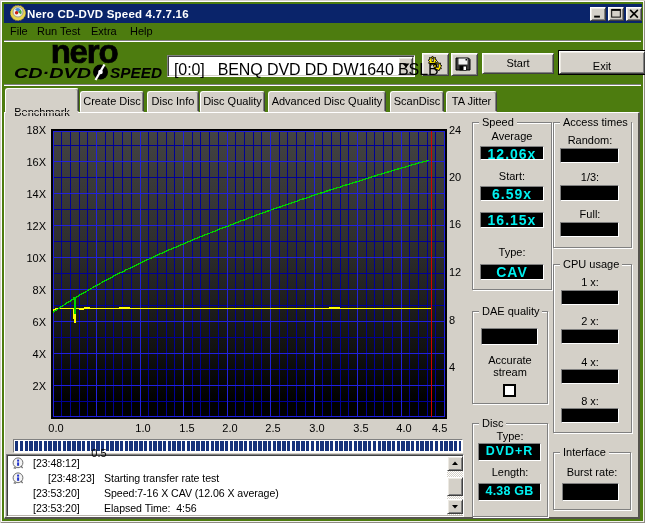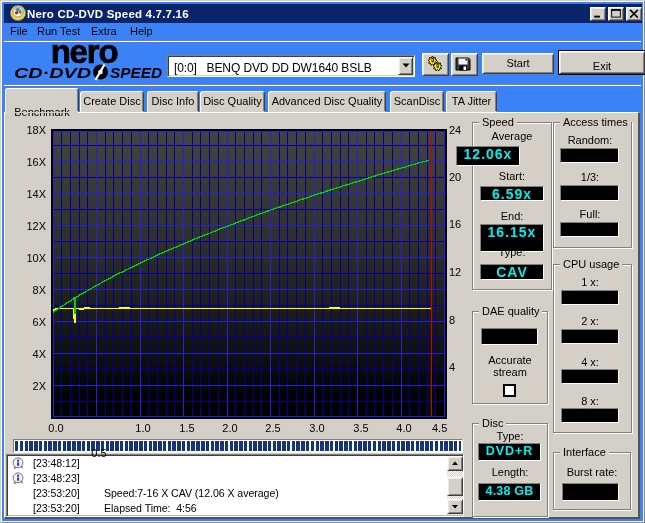--- a/index.html
+++ b/index.html
@@ -1,16 +1,16 @@
 <!DOCTYPE html>
 <html><head><meta charset="utf-8"><style>
 *{margin:0;padding:0;box-sizing:border-box}
 html,body{width:645px;height:523px;overflow:hidden}
 body{font-family:"Liberation Sans",sans-serif;background:#d4d0c8;position:relative;font-size:11px;color:#000}
-#win{position:absolute;left:0;top:0;width:645px;height:523px;background:#3b82f6;
+#win{position:absolute;left:0;top:0;width:645px;height:523px;background:#4d7c0f;
  box-shadow:inset 1px 1px 0 #d4d0c8, inset -1px -1px 0 #8e8a82, inset 2px 2px 0 #fff, inset -2px -2px 0 #f2f1ee}
 #title{position:absolute;left:4px;top:4px;width:638px;height:18.5px;background:#0a246a;color:#fff;font-weight:bold;font-size:12.5px}
 #title .tx{position:absolute;left:23px;top:3.5px;letter-spacing:0.2px;font-size:11.5px}
 .wbtn{position:absolute;top:3px;width:16px;height:13.5px;background:#d4d0c8;border:1px solid;border-color:#fff #404040 #404040 #fff;box-shadow:inset 1px 1px 0 #ece9e2,inset -1px -1px 0 #808080}
 #menu{position:absolute;left:4px;top:23px;width:637px;height:17px}
 .mi{position:absolute;top:2px}
 .etch{position:absolute;height:2px;border-top:1px solid #808080;border-bottom:1px solid #fff}
 .tab{position:absolute;background:#d4d0c8;text-align:center;padding-top:3px;border:1px solid;border-color:#fff #404040 #d4d0c8 #fff;border-radius:3px 3px 0 0;box-shadow:inset -1px 0 0 #808080;z-index:3}
 .atab{padding-top:17px;box-shadow:inset -1px 0 0 #808080;}
 #pane{position:absolute;left:4px;top:112px;width:636px;height:407px;background:#d4d0c8;border-top:1px solid #fff;border-left:1px solid #fff;border-right:2.5px solid #55534e;border-bottom:2.5px solid #55534e;z-index:1}
@@ -61,21 +61,21 @@
  <svg width="150" height="17" viewBox="0 0 150 17">
   <text x="0" y="14" font-family="Liberation Sans" font-size="15" font-weight="bold" font-style="italic" textLength="77" lengthAdjust="spacingAndGlyphs">CD·DVD</text>
   <ellipse cx="86.5" cy="8" rx="7.5" ry="7.5" fill="#000"></ellipse>
   <path d="M90.5 0.5 L81.5 16" stroke="#fff" stroke-width="2.2"></path>
   <ellipse cx="86.5" cy="8" rx="2.3" ry="2.2" fill="#fff"></ellipse>
   <text x="96" y="14" font-family="Liberation Sans" font-size="15" font-weight="bold" font-style="italic" textLength="52" lengthAdjust="spacingAndGlyphs">SPEED</text>
  </svg>
 </div>
 
 <div id="combo"></div>
-<div class="ll" style="left:174px;top:60.5px;z-index:3;font-size:12px;letter-spacing:-0.1px">[0:0]&nbsp;&nbsp;&nbsp;BENQ DVD DD DW1640 BSLB</div>
+<div class="ll" style="left:174px;top:60.5px;z-index:3;font-size:16px;letter-spacing:-0.1px">[0:0]&nbsp;&nbsp;&nbsp;BENQ DVD DD DW1640 BSLB</div>
 <div class="btn" style="left:398px;top:57px;width:15px;height:18px"><svg width="12" height="14" viewBox="0 0 12 14">
         <path d="M2.5 5.5 L9.5 5.5 L6 9.5 Z" fill="#000"></path>
       </svg></div>
 <div class="btn" style="left:422px;top:53px;width:27px;height:23px"></div>
 <div class="btn" style="left:451px;top:53px;width:27px;height:23px"></div>
 <svg style="position:absolute;left:427px;top:55px;z-index:2" width="17" height="16" viewBox="0 0 17 16">
  <g stroke="#000" stroke-width="0.9" fill="#ffe900">
  <path d="M5.5 1 l1.2 2 1.8-0.5 -0.3 1.9 1.7 0.8 -1.4 1.3 0.9 1.7 -1.9 0.2 -0.4 1.9 -1.6-1 -1.6 1 -0.4-1.9 -1.9-0.2 0.9-1.7 -1.4-1.3 1.7-0.8 -0.3-1.9 1.8 0.5 Z"></path>
  <path d="M10.5 6.5 l1.2 2 1.8-0.5 -0.3 1.9 1.7 0.8 -1.4 1.3 0.9 1.7 -1.9 0.2 -0.4 1.9 -1.6-1 -1.6 1 -0.4-1.9 -1.9-0.2 0.9-1.7 -1.4-1.3 1.7-0.8 -0.3-1.9 1.8 0.5 Z"></path>
  </g>
@@ -152,45 +152,46 @@
         <path d="M9 9.2 l1.6 1.8" stroke="#666" stroke-width="1.2"></path>
       </svg></div>
     <div class="ll" style="left:33px;top:456.5px">[23:48:12]</div>
     <div style="position:absolute;z-index:3;left:12px;top:472.0px"><svg width="13" height="13" viewBox="0 0 13 13">
         <circle cx="6" cy="5.8" r="4.9" fill="#f4f4f4" stroke="#707070" stroke-width="1"></circle>
         <rect x="5.1" y="2.6" width="2" height="2" fill="#2233cc"></rect>
         <path d="M5.1 5.4 h2 v3.4 h-2 Z" fill="#2233cc"></path>
         <path d="M2.2 9.5 l2.2 1.2 -0.6 1.4 -2.4-0.6 Z" fill="#888"></path>
         <path d="M9 9.2 l1.6 1.8" stroke="#666" stroke-width="1.2"></path>
       </svg></div>
-    <div class="ll" style="left:33px;top:471.5px">[23:48:23]</div>
+    <div class="ll" style="left:48px;top:471.5px">[23:48:23]</div>
+    <div class="ll" style="left:104px;top:471.5px">Starting transfer rate test</div>
     <div class="ll" style="left:33px;top:486.5px">[23:53:20]</div>
     <div class="ll" style="left:104px;top:486.5px">Speed:7-16 X CAV (12.06 X average)</div>
     <div class="ll" style="left:33px;top:501.5px">[23:53:20]</div>
     <div class="ll" style="left:104px;top:501.5px">Elapsed Time:  4:56</div>
 
 <div style="position:absolute;left:446.5px;top:456px;width:16px;height:58.5px;background:#fff;z-index:3">
  <div style="position:absolute;left:0;top:0;width:100%;height:100%;background:repeating-conic-gradient(#fff 0% 25%,#d4d0c8 0% 50%) 0 0/2px 2px"></div>
  <div class="btn" style="left:0;top:0;width:16px;height:15px"><svg width="14" height="13" viewBox="0 0 14 13">
           <path d="M7 4.5 L10 8 H4 Z" fill="#000"></path>
         </svg></div>
  <div class="btn" style="left:0;top:21px;width:16px;height:19px"></div>
  <div class="btn" style="left:0;top:42.5px;width:16px;height:15px"><svg width="14" height="13" viewBox="0 0 14 13">
           <path d="M7 8.5 L4 5 H10 Z" fill="#000"></path>
         </svg></div>
 </div>
 
 <div class="grp" style="left:472px;top:122px;width:80px;height:168px"></div>
     <div class="glab" style="left:479px;top:116px">Speed</div>
     <div class="sl" style="left:452px;top:130px;width:120px">Average</div>
-    <div class="bb" style="left:456px;top:146px;width:64px;height:20px"><span class="cy" style="font-size:14px">12.06x</span></div>
+    <div class="bb" style="left:480px;top:146px;width:64px;height:14px"><span class="cy" style="font-size:14px">12.06x</span></div>
     <div class="sl" style="left:452px;top:170px;width:120px">Start:</div>
     <div class="bb" style="left:480px;top:186px;width:64px;height:15px"><span class="cy" style="font-size:14px">6.59x</span></div>
     <div class="sl" style="left:452px;top:210px;width:120px">End:</div>
-    <div class="bb" style="left:480px;top:224px;width:64px;height:28px"><span class="cy" style="font-size:14px">16.15x</span></div>
+    <div class="bb" style="left:480px;top:212px;width:64px;height:16px"><span class="cy" style="font-size:14px">16.15x</span></div>
     <div class="sl" style="left:452px;top:246px;width:120px">Type:</div>
     <div class="bb" style="left:480px;top:264px;width:64px;height:16px"><span class="cy" style="font-size:14px">CAV</span></div>
     <div class="grp" style="left:553px;top:122px;width:79px;height:126px"></div>
     <div class="glab" style="left:560px;top:116px">Access times</div>
     <div class="sl" style="left:530px;top:134px;width:120px">Random:</div>
     <div class="bb" style="left:560px;top:148px;width:59px;height:15px"></div>
     <div class="sl" style="left:530px;top:171px;width:120px">1/3:</div>
     <div class="bb" style="left:560px;top:185px;width:59px;height:16px"></div>
     <div class="sl" style="left:530px;top:208px;width:120px">Full:</div>
     <div class="bb" style="left:560px;top:222px;width:59px;height:15px"></div>

